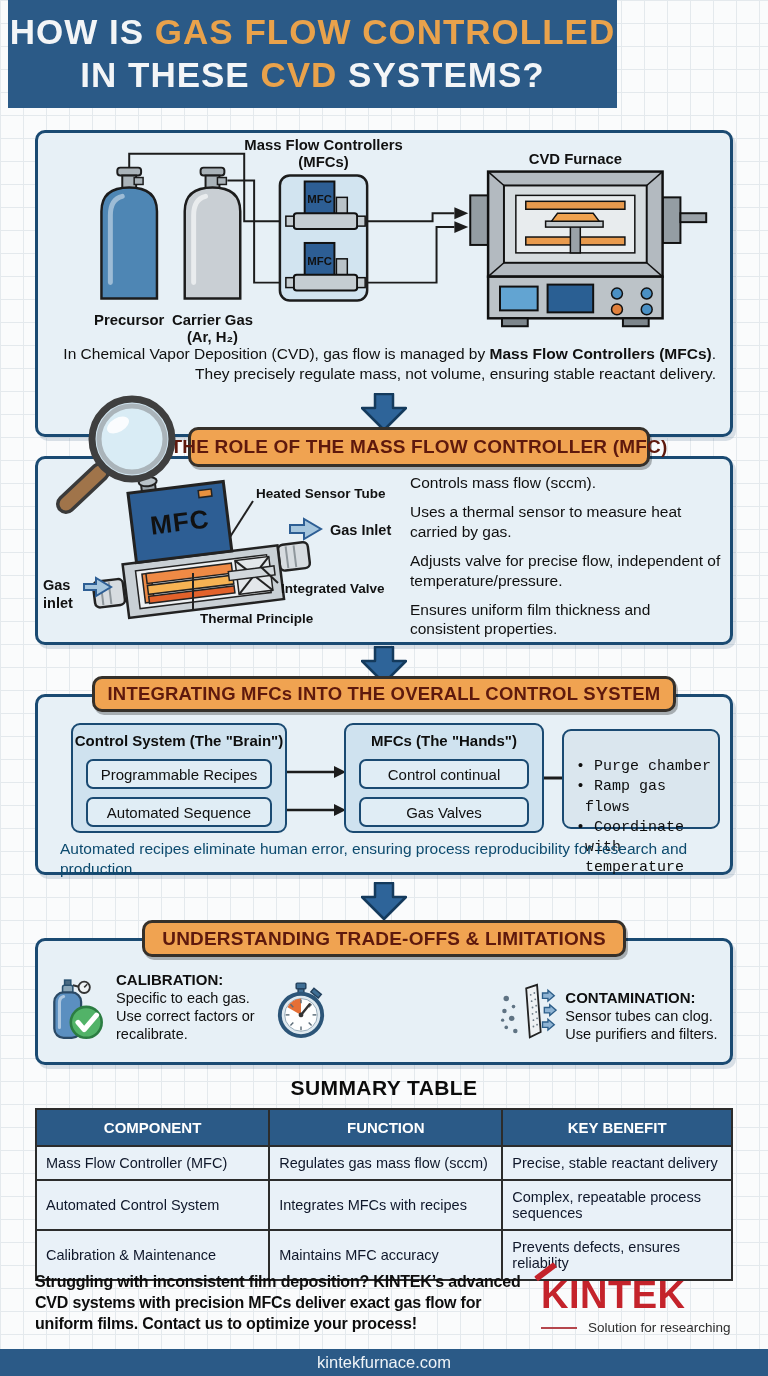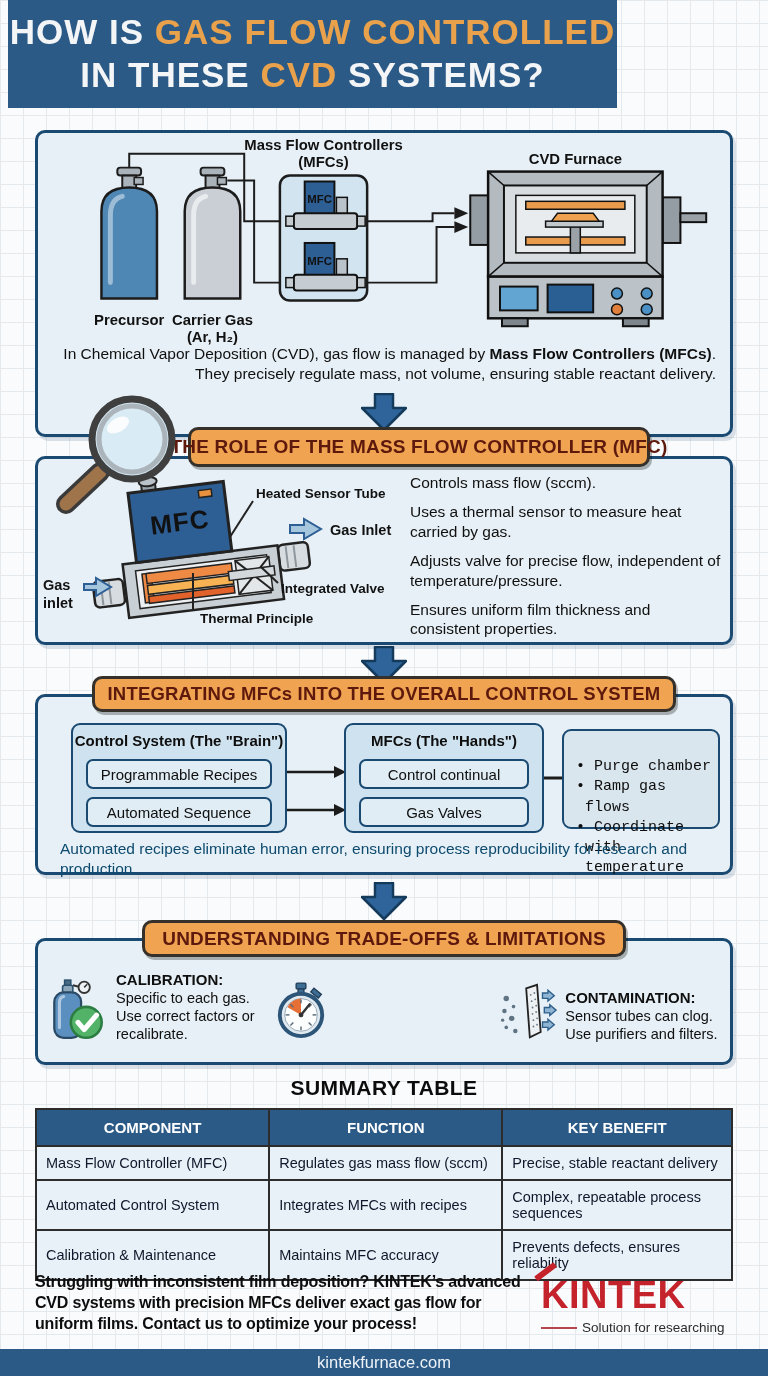--- a/index.html
+++ b/index.html
@@ -89,21 +89,21 @@
   .sum-table .c1 { width:33.5%;margin-left:34px; } .sum-table .c2 { width:33.5%; } .sum-table .c3 { width:33%; }
 
   
   .footer { position:absolute; top:1272px; left:35px; width:698px; display:flex; justify-content:space-between; }
   .cta { width:498px; font-size:16px; font-weight:700; line-height:1.3; color:#0d0d0d; letter-spacing:-.2px; }
   .brand { width:192px; padding-top:4px; }
   .brand .wordmark { position:relative; color:#c4232b; font-size:38px; font-weight:700; line-height:1;
     letter-spacing:.5px; white-space:nowrap; }
   .brand .k-slash { position:absolute; left:-5px; top:0px; width:24px; height:6px; background:#c4232b;
     transform:rotate(-37deg); transform-origin:left center; border-radius:1px; }
-  .brand .tagline { display:flex; align-items:center; gap:5px; margin-top:6px; }
+  .brand .tagline { display:flex; align-items:center; gap:11px; margin-top:6px; }
   .brand .tag-dash { width:36px; height:2px; background:#b5464d; }
   .brand .tag-text { font-size:13.5px; color:#2d2d2d; font-weight:400; white-space:nowrap; }
   .site-bar { position:absolute; top:1349px; left:0; width:768px; height:27px; background:#2b5a87;
     display:flex; align-items:center; justify-content:center; color:#eef3f7; font-size:16.5px; font-weight:400; }
 </style>
 </head>
 <body>
 
 <div class="page">
 

